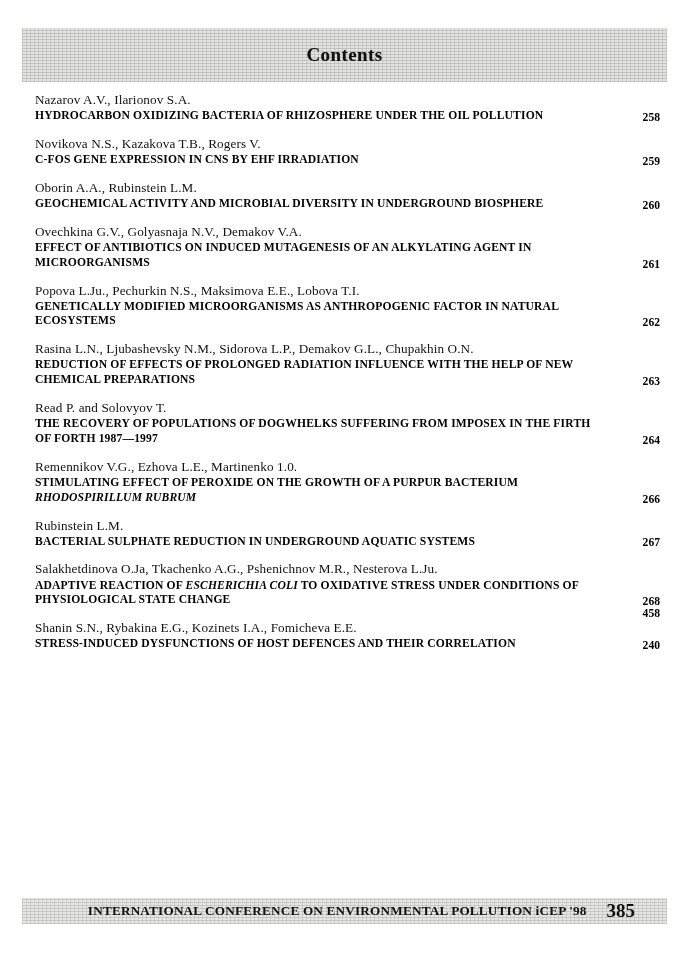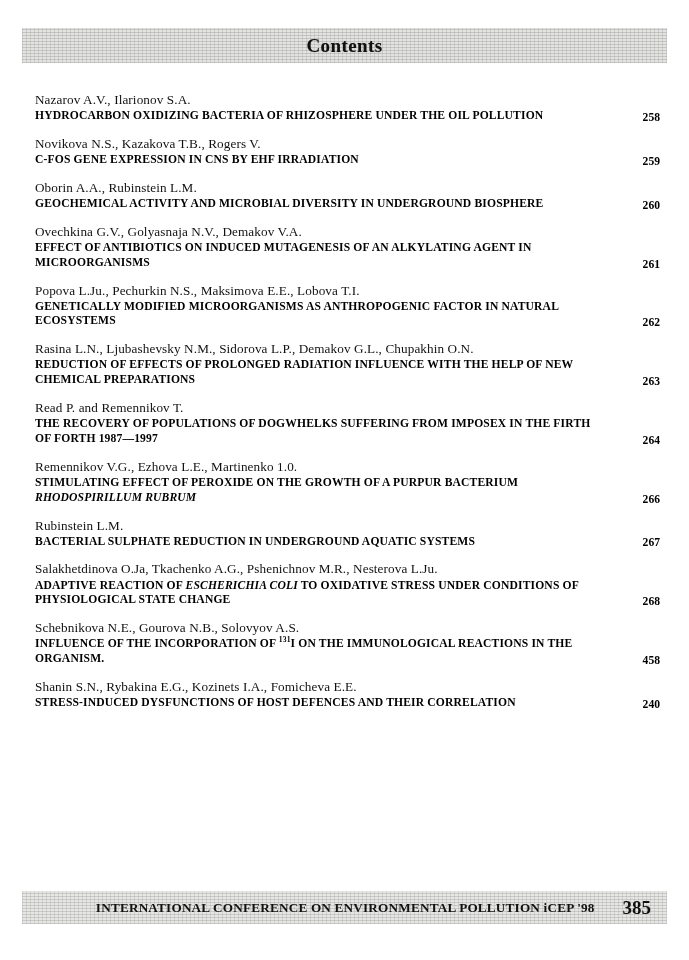--- a/index.html
+++ b/index.html
@@ -21,21 +21,21 @@
     height: 960px;
     box-sizing: border-box;
   }
 
   
   .header-band {
     position: absolute;
     top: 28px;
     left: 22px;
     right: 22px;
-    height: 35px;
+    height: 54px;
     background:
       repeating-linear-gradient(0deg, rgba(120,120,120,0.28) 0px, rgba(120,120,120,0.28) 1px, rgba(255,255,255,0) 1px, rgba(255,255,255,0) 3px),
       repeating-linear-gradient(90deg, rgba(130,130,130,0.22) 0px, rgba(130,130,130,0.22) 1px, rgba(255,255,255,0) 1px, rgba(255,255,255,0) 4px),
       #e3e3e1;
     display: flex;
     align-items: center;
     justify-content: center;
   }
   .header-title {
     font-family: "Liberation Serif", serif;
@@ -97,21 +97,21 @@
     width: 40px;
     text-align: right;
   }
 
   
   .footer-band {
     position: absolute;
     left: 22px;
     right: 22px;
     bottom: 36px;
-    height: 33px;
+    height: 26px;
     background:
       repeating-linear-gradient(0deg, rgba(120,120,120,0.26) 0px, rgba(120,120,120,0.26) 1px, rgba(255,255,255,0) 1px, rgba(255,255,255,0) 3px),
       repeating-linear-gradient(90deg, rgba(130,130,130,0.20) 0px, rgba(130,130,130,0.20) 1px, rgba(255,255,255,0) 1px, rgba(255,255,255,0) 4px),
       #e6e6e4;
     display: flex;
     align-items: center;
   }
   .footer-text {
     flex: 1;
     text-align: center;
@@ -120,21 +120,21 @@
     font-size: 13.2px;
     letter-spacing: 0.2px;
     color: #111;
     padding-left: 46px;
   }
   .footer-page {
     font-family: "Liberation Serif", serif;
     font-weight: bold;
     font-size: 19px;
     color: #111;
-    padding-right: 16px;
+    padding-right: 32px;
   }
 </style>
 </head>
 <body>
 
 <div class="page">
 
   <div class="header-band">
     <div class="header-title">Contents</div>
   </div>
@@ -177,21 +177,21 @@
       </div>
       <div class="entry">
         <div class="entry-body">
           <div class="authors">Rasina L.N., Ljubashevsky N.M., Sidorova L.P., Demakov G.L., Chupakhin O.N.</div>
           <div class="title">REDUCTION OF EFFECTS OF PROLONGED RADIATION INFLUENCE WITH THE HELP OF NEW CHEMICAL PREPARATIONS</div>
         </div>
         <div class="page-num">263</div>
       </div>
       <div class="entry">
         <div class="entry-body">
-          <div class="authors">Read P. and Remennikov T.</div>
+          <div class="authors">Read P. and Solovyov T.</div>
           <div class="title">THE RECOVERY OF POPULATIONS OF DOGWHELKS SUFFERING FROM IMPOSEX IN THE FIRTH OF FORTH 1987—1997</div>
         </div>
         <div class="page-num">264</div>
       </div>
       <div class="entry">
         <div class="entry-body">
           <div class="authors">Remennikov V.G., Ezhova L.E., Martinenko 1.0.</div>
           <div class="title">STIMULATING EFFECT OF PEROXIDE ON THE GROWTH OF A PURPUR BACTERIUM <span class="it">RHODOSPIRILLUM RUBRUM</span></div>
         </div>
         <div class="page-num">266</div>
@@ -204,24 +204,20 @@
         <div class="page-num">267</div>
       </div>
       <div class="entry">
         <div class="entry-body">
           <div class="authors">Salakhetdinova O.Ja,  Tkachenko A.G.,  Pshenichnov M.R.,  Nesterova L.Ju.</div>
           <div class="title">ADAPTIVE REACTION OF <span class="it">ESCHERICHIA COLI</span> TO OXIDATIVE STRESS UNDER CONDITIONS OF PHYSIOLOGICAL STATE CHANGE</div>
         </div>
         <div class="page-num">268</div>
       </div>
       <div class="entry">
-        <div class="entry-body">
-          <div class="authors">Schebnikova N.E., Gourova N.B., Solovyov A.S.</div>
-          <div class="title">INFLUENCE OF THE INCORPORATION OF <sup>131</sup>I ON THE IMMUNOLOGICAL REACTIONS IN THE ORGANISM.</div>
-        </div>
         <div class="page-num">458</div>
       </div>
       <div class="entry">
         <div class="entry-body">
           <div class="authors">Shanin S.N., Rybakina E.G., Kozinets I.A., Fomicheva E.E.</div>
           <div class="title">STRESS-INDUCED DYSFUNCTIONS OF HOST DEFENCES AND THEIR CORRELATION</div>
         </div>
         <div class="page-num">240</div>
       </div>
     </div>

